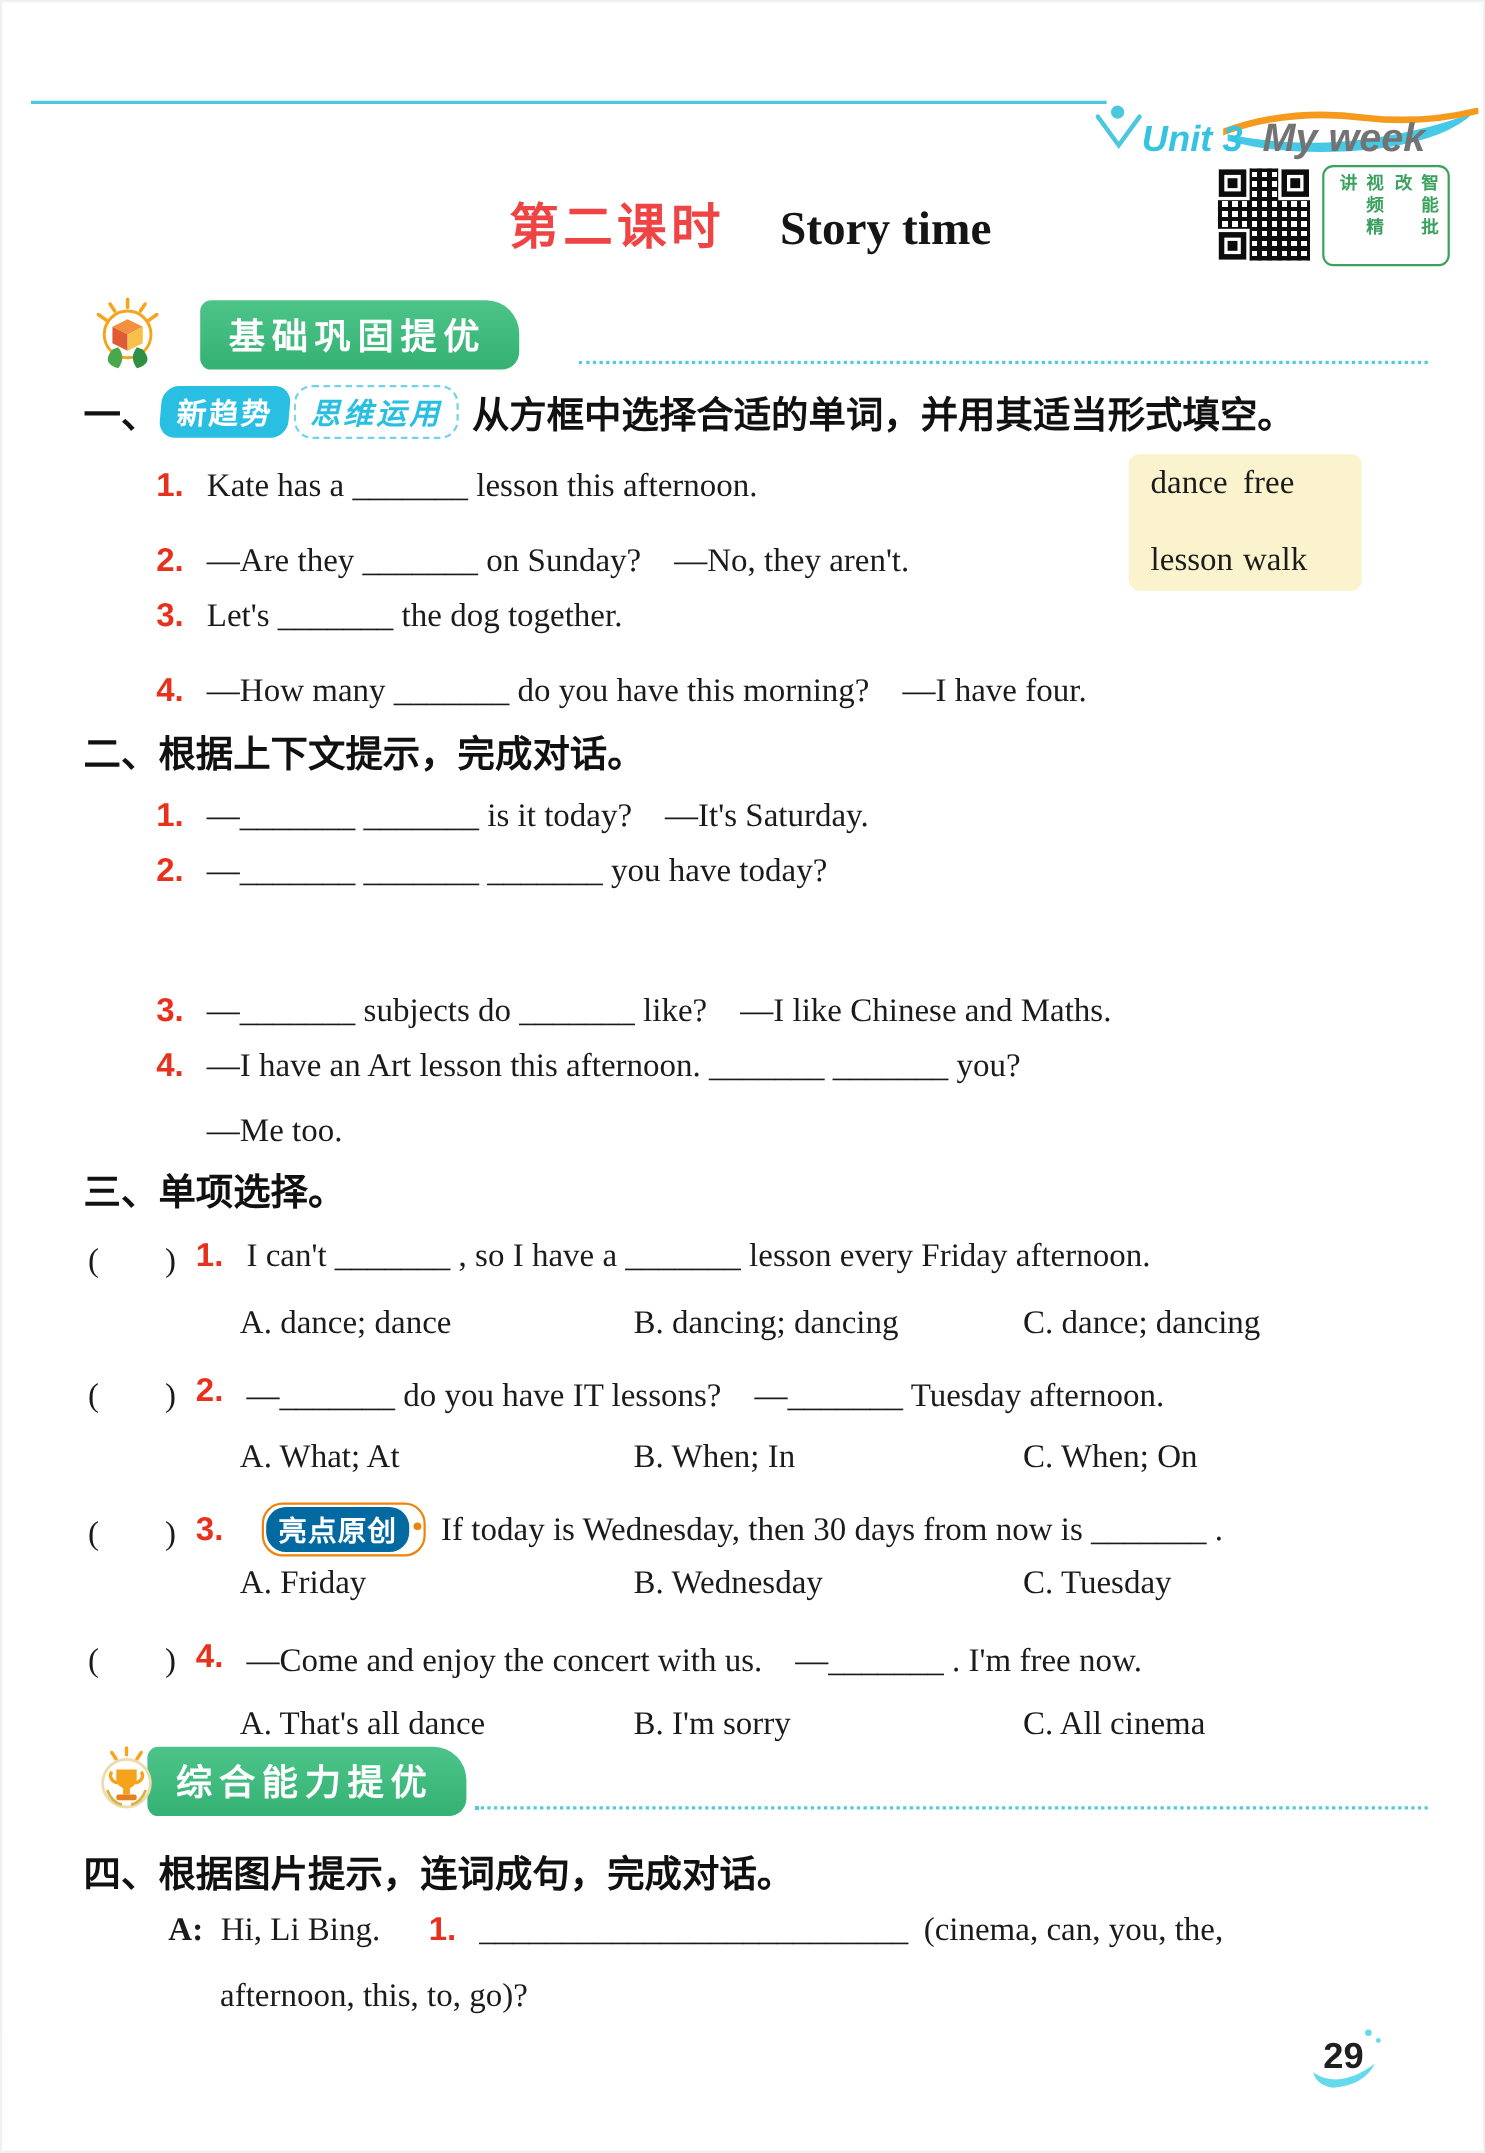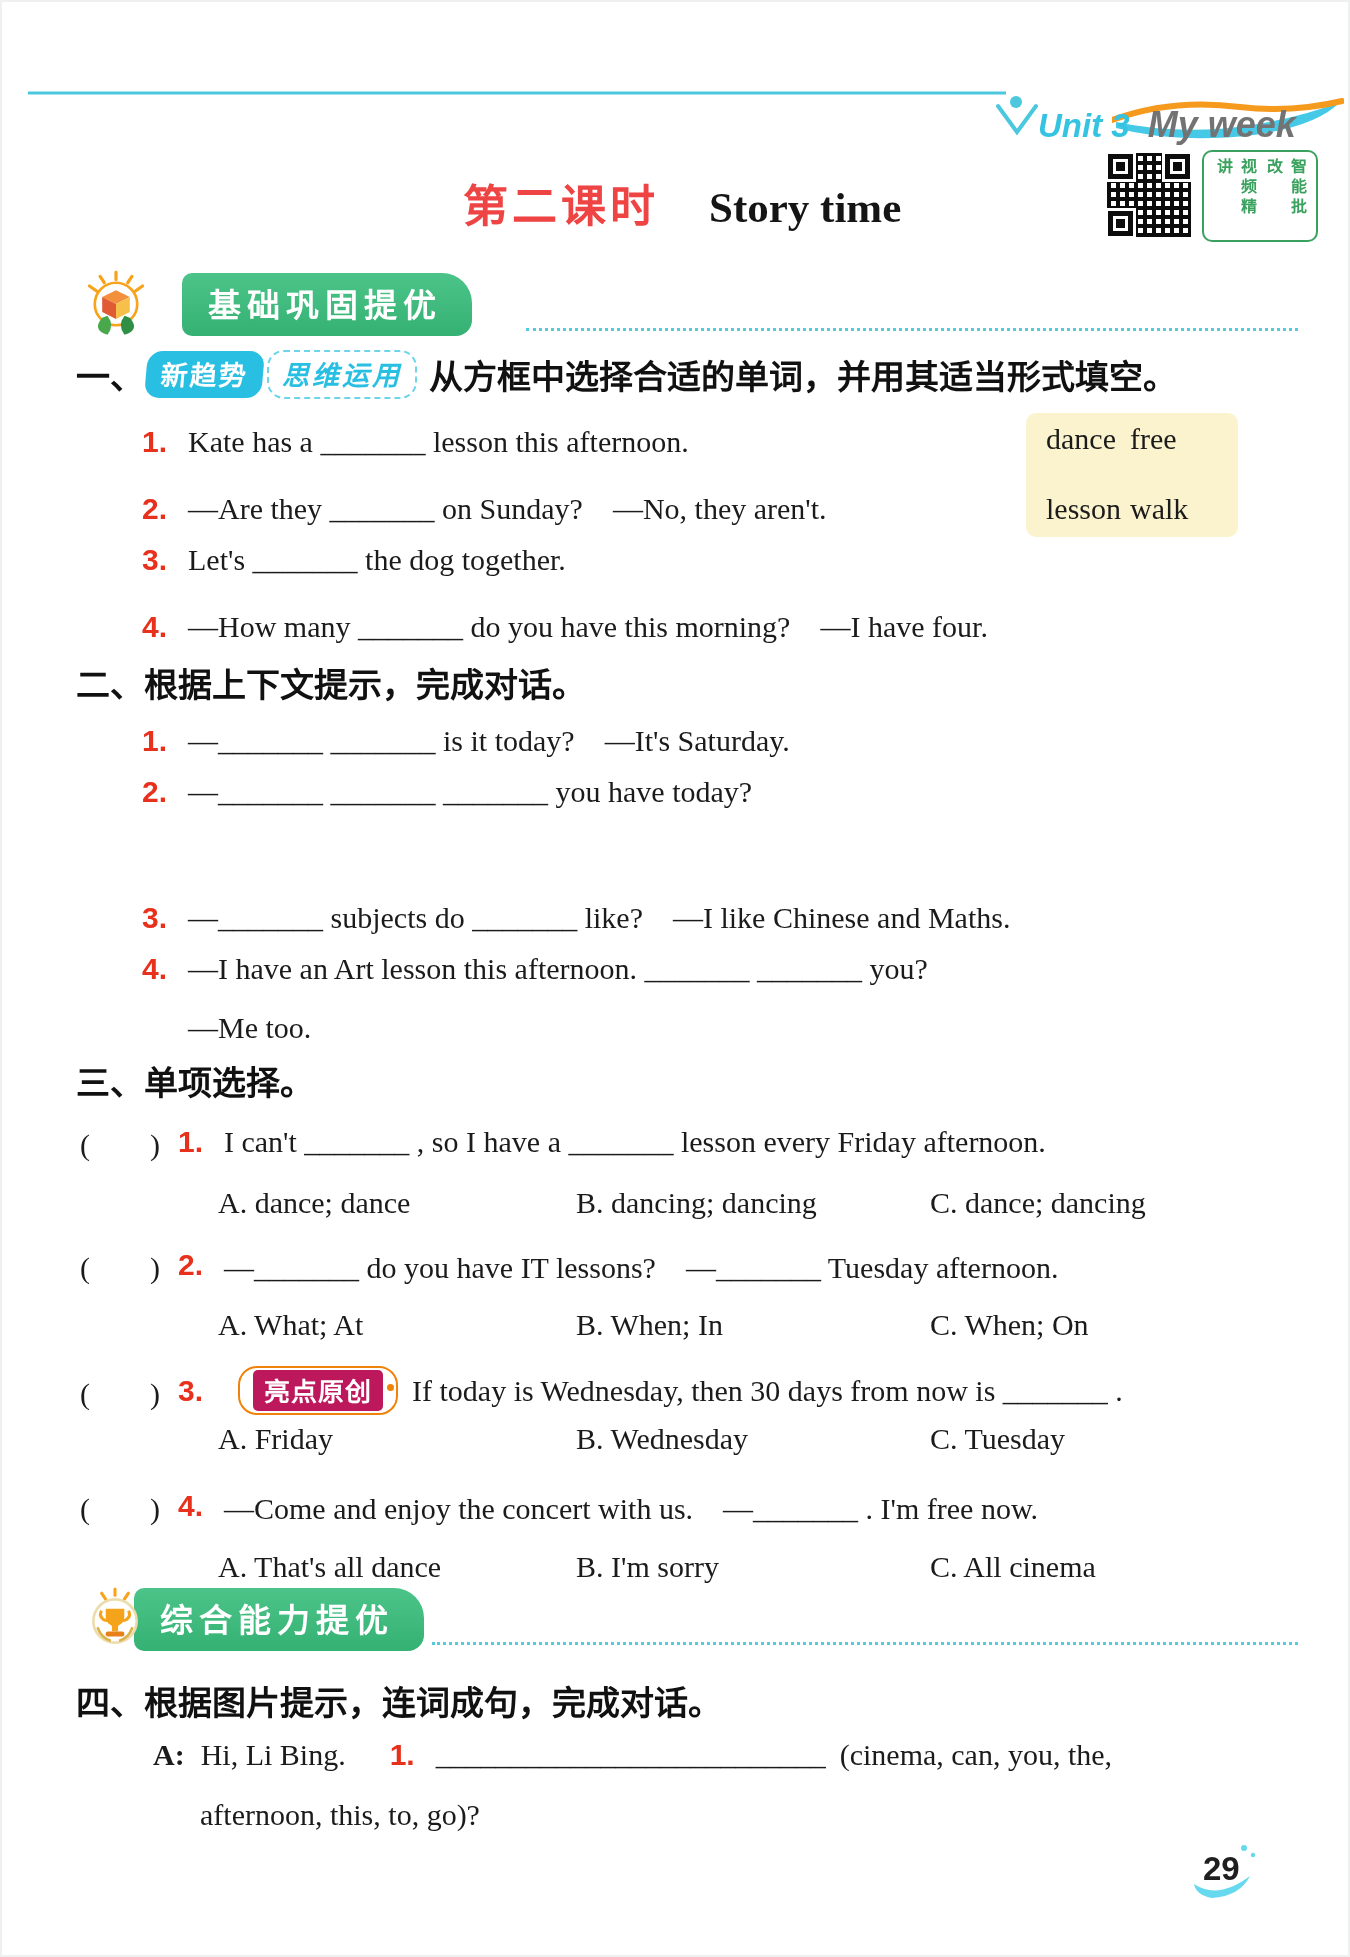--- a/index.html
+++ b/index.html
@@ -66,22 +66,22 @@
   .inum{ flex:none; width:46px; font:700 30px "Liberation Sans","DejaVu Sans",sans-serif; color:#e8311c; }
   .itext{ font-size:30px; }
 
   .mc{ position:absolute; left:80px; right:40px; display:flex; align-items:center; font-size:30px; }
   .bracket{ flex:none; width:98px; font-size:30px; }
   .mc .inum{ width:46px; }
   .opts{ position:absolute; left:218px; right:36px; display:grid;
       grid-template-columns:358px 354px auto; font-size:30px; }
 
   .hl-badge{ display:inline-block; border:2px solid #f0820a; border-radius:19px; padding:2px; margin:0 6px 0 14px; }
-  .hl-badge .hl-inner{ display:inline-block; background:#be185d; color:#fff; border-radius:5px;
-      font:700 26px "Liberation Sans","DejaVu Sans",sans-serif; padding:1px 11px 3px; letter-spacing:1px;margin-left:11px; }
+  .hl-badge .hl-inner{ display:inline-block; background:#0369a1; color:#fff; border-radius:18px;
+      font:700 26px "Liberation Sans","DejaVu Sans",sans-serif; padding:1px 11px 3px; letter-spacing:1px; }
   .hl-badge::after{ content:""; display:inline-block; width:7px; height:7px; border-radius:50%;
       background:#f0820a; margin:0 0 10px 4px; }
 
   
   .ex4line1{ position:absolute; left:153px; display:flex; align-items:baseline; font-size:30px; }
   .speaker{ font-weight:700; margin-right:16px; }
   .g40{ margin-left:44px; } .g12{ margin-left:14px; } .g8{ margin-left:8px; }
   .ex4line2{ position:absolute; left:200px; font-size:30px; }
 
   

